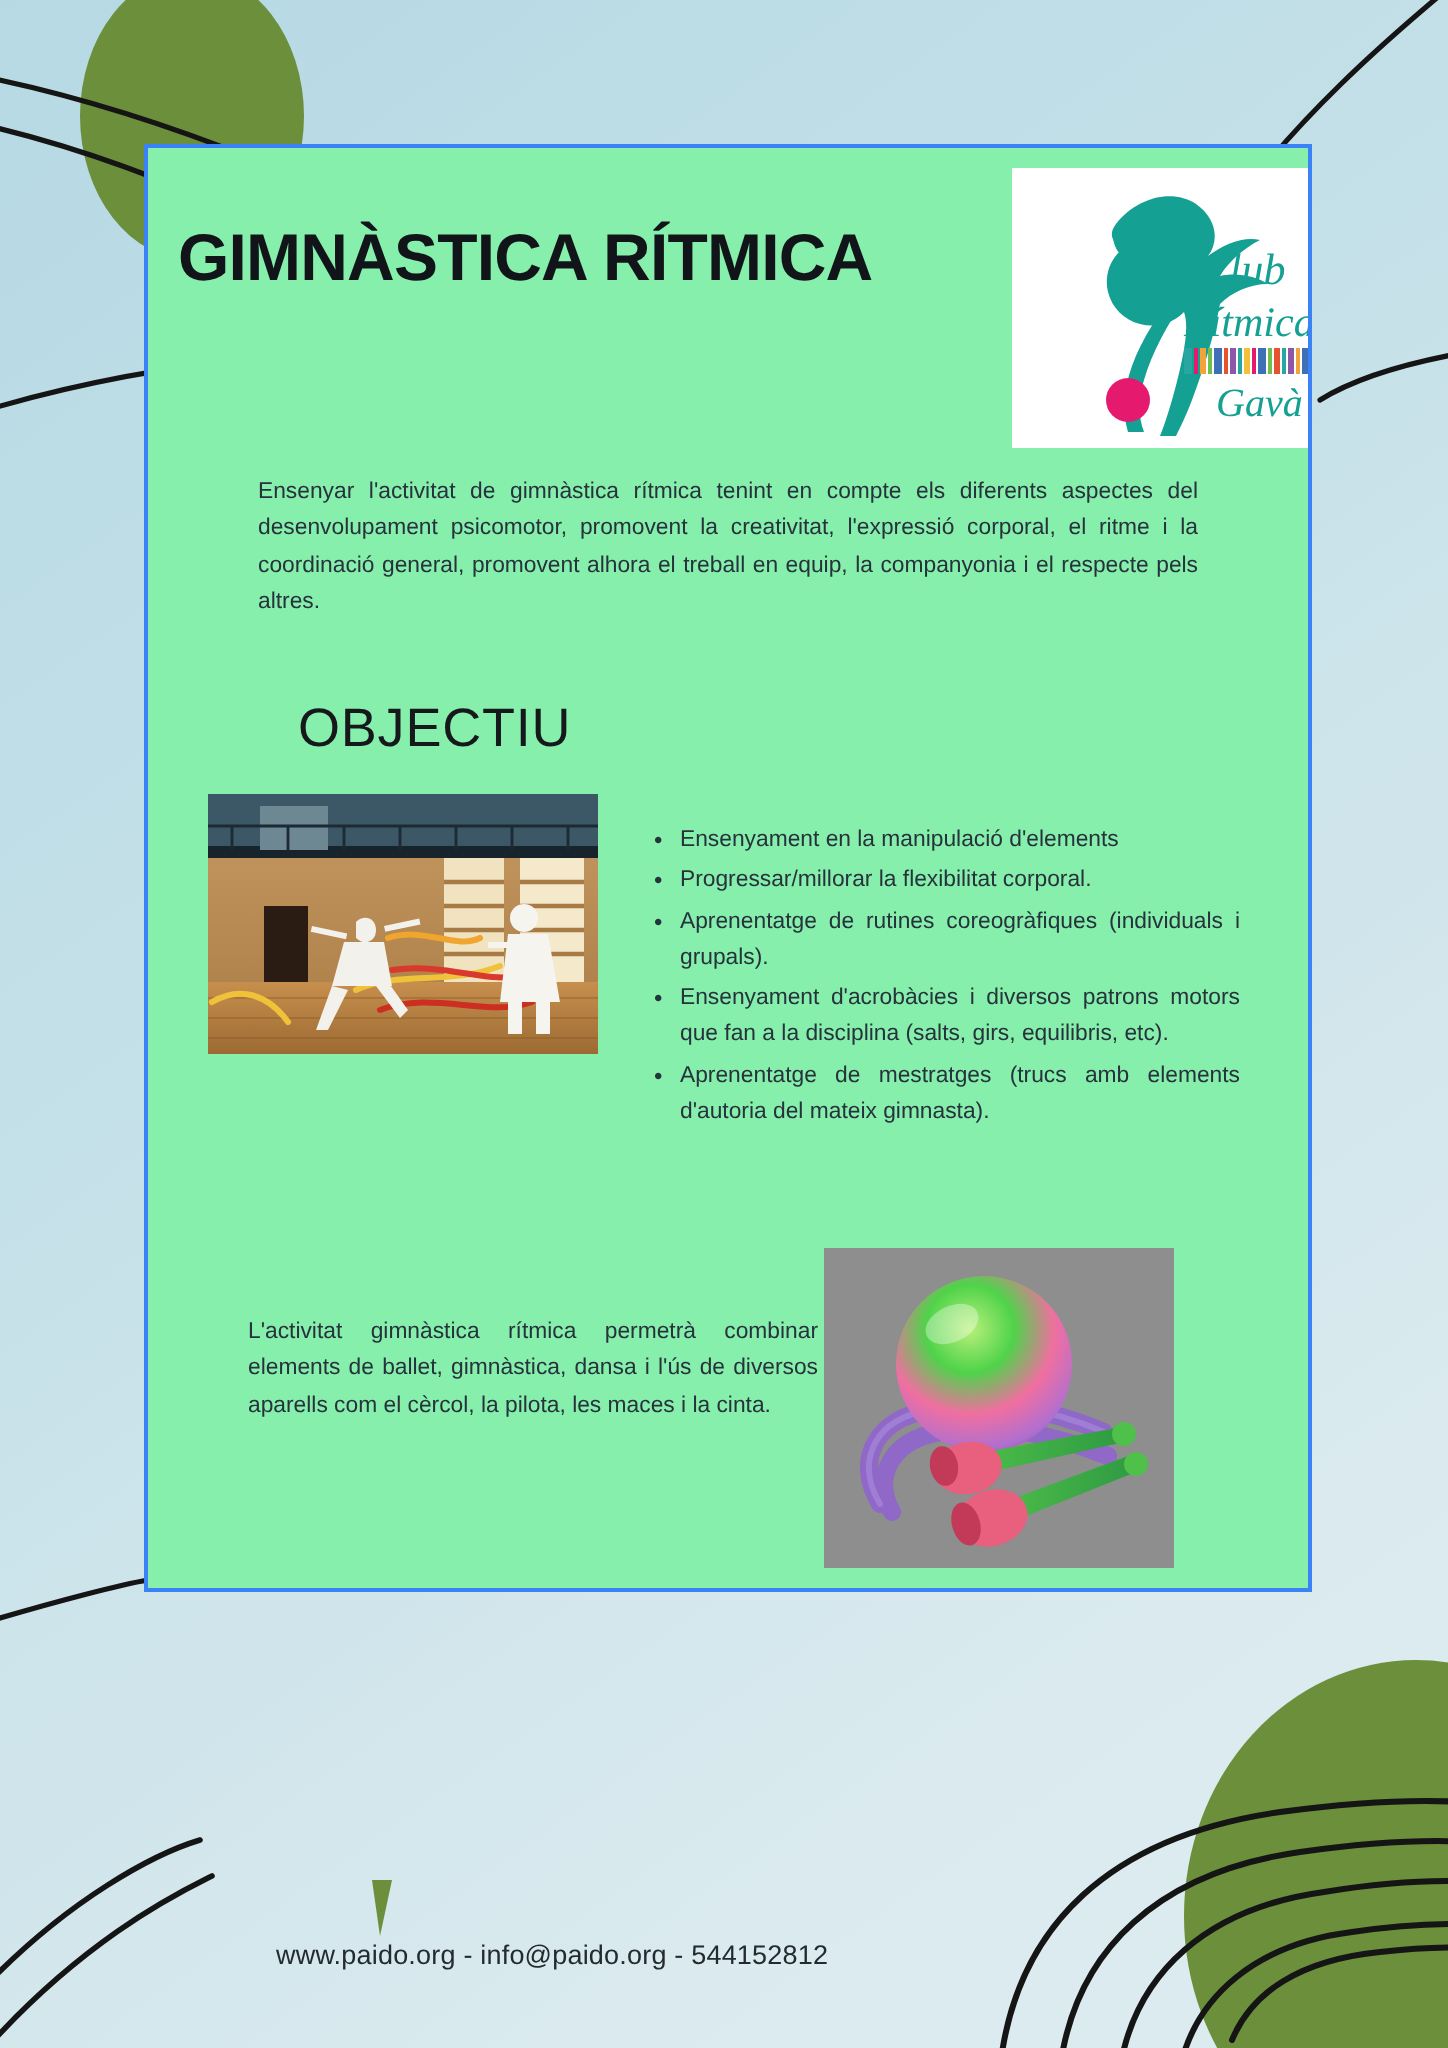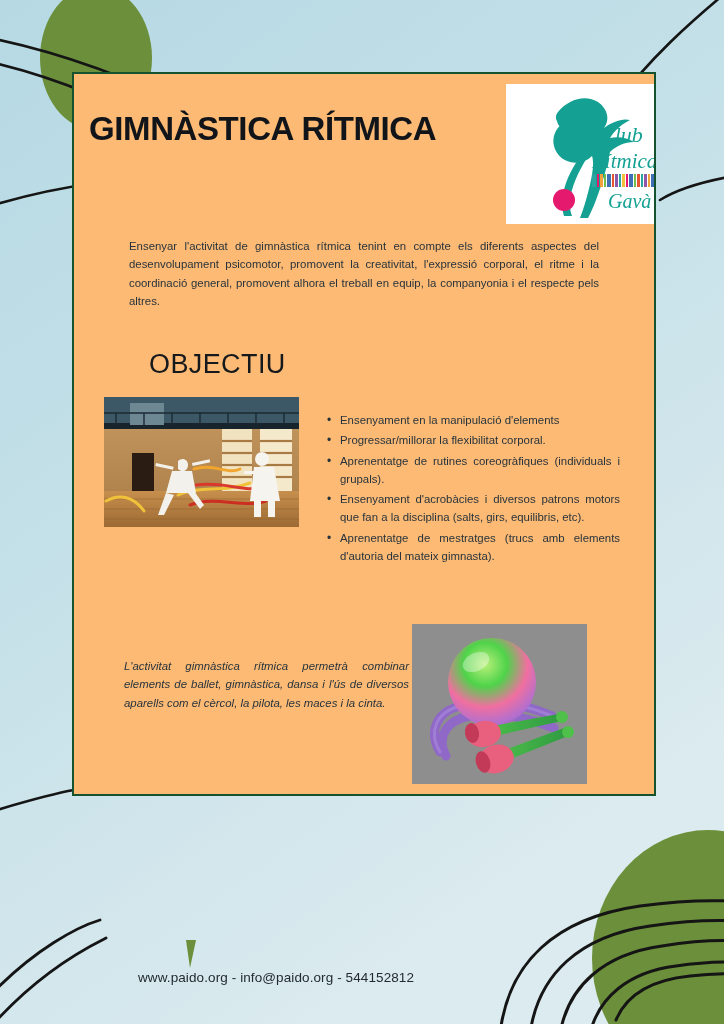--- a/index.html
+++ b/index.html
@@ -7,21 +7,21 @@
     width:724px;height:1024px;overflow:hidden;position:relative;
     font-family:"Liberation Sans", sans-serif;
     background:linear-gradient(160deg,#b9dbe5 0%,#bfdee7 35%,#cfe5eb 70%,#dbeaef 100%);
   }
   #poster{position:absolute;inset:0;width:724px;height:1024px;}
   .bg-svg{position:absolute;left:0;top:0;width:724px;height:1024px;}
 
   
   #card{
     position:absolute;left:72px;top:72px;width:584px;height:724px;
-    background:#fdba74;border:2px solid #14532d;box-sizing:border-box;
+    background:#86efac;border:2px solid #3b82f6;box-sizing:border-box;
     overflow:hidden;
   }
 
   
   #title{
     position:absolute;left:15px;top:38px;width:460px;
     font-size:33px;font-weight:bold;letter-spacing:-0.4px;color:#111418;
     line-height:1;white-space:nowrap;
   }
 
@@ -42,21 +42,21 @@
   #h-objectiu{left:75px;top:277px;font-size:27px;}
   #h-metodologia{left:75px;top:530px;font-size:27px;}
   #h-material{left:341px;top:772px;font-size:27px;margin-left:20px;}
 
   
   .body-text{
     position:absolute;color:#27333c;font-size:11.4px;line-height:1.62;
     text-align:justify;
   }
   #p-descripcio{left:55px;top:163px;width:470px;}
-  #p-metodologia{left:50px;top:583px;width:285px;font-style:italic;}
+  #p-metodologia{left:50px;top:583px;width:285px;}
 
   
   #objectiu-list{
     position:absolute;left:248px;top:337px;width:280px;
     margin:0;padding:0 0 0 18px;color:#27333c;font-size:11.4px;
     line-height:1.60;text-align:justify;list-style:none;
   }
   #objectiu-list li{position:relative;margin:0 0 2px 0;}
   #objectiu-list li:before{
     content:"•";position:absolute;left:-13px;top:0;font-size:12px;color:#27333c;

